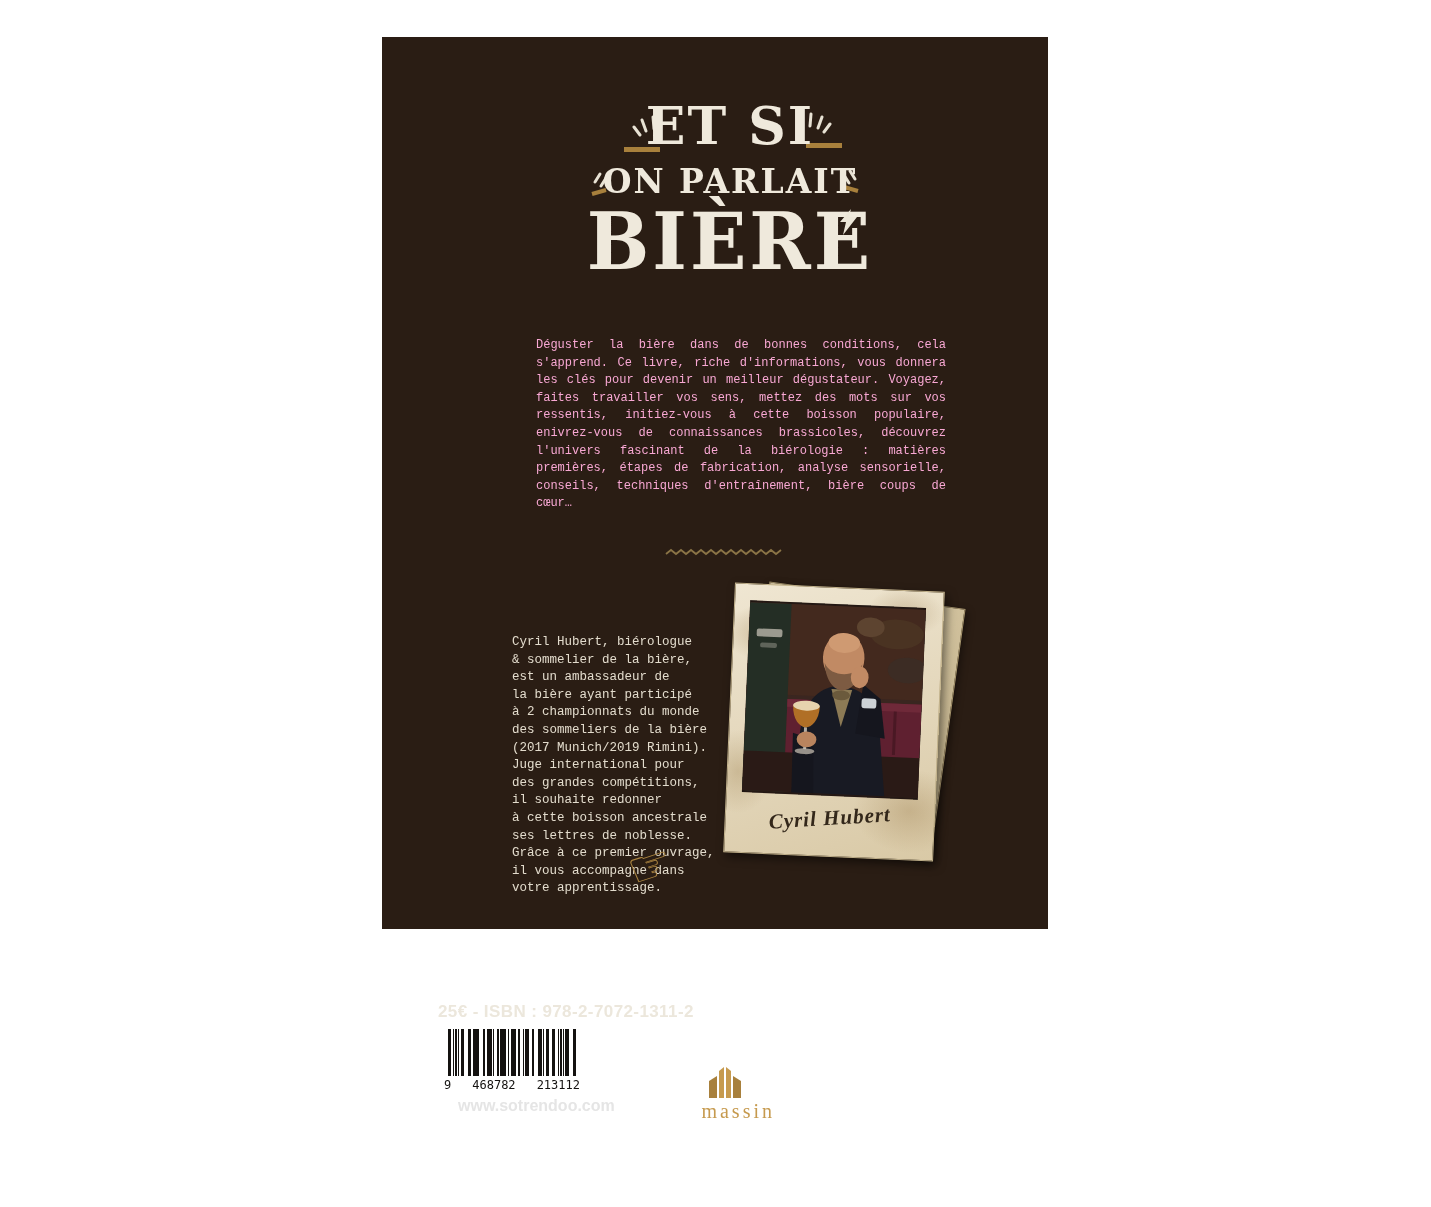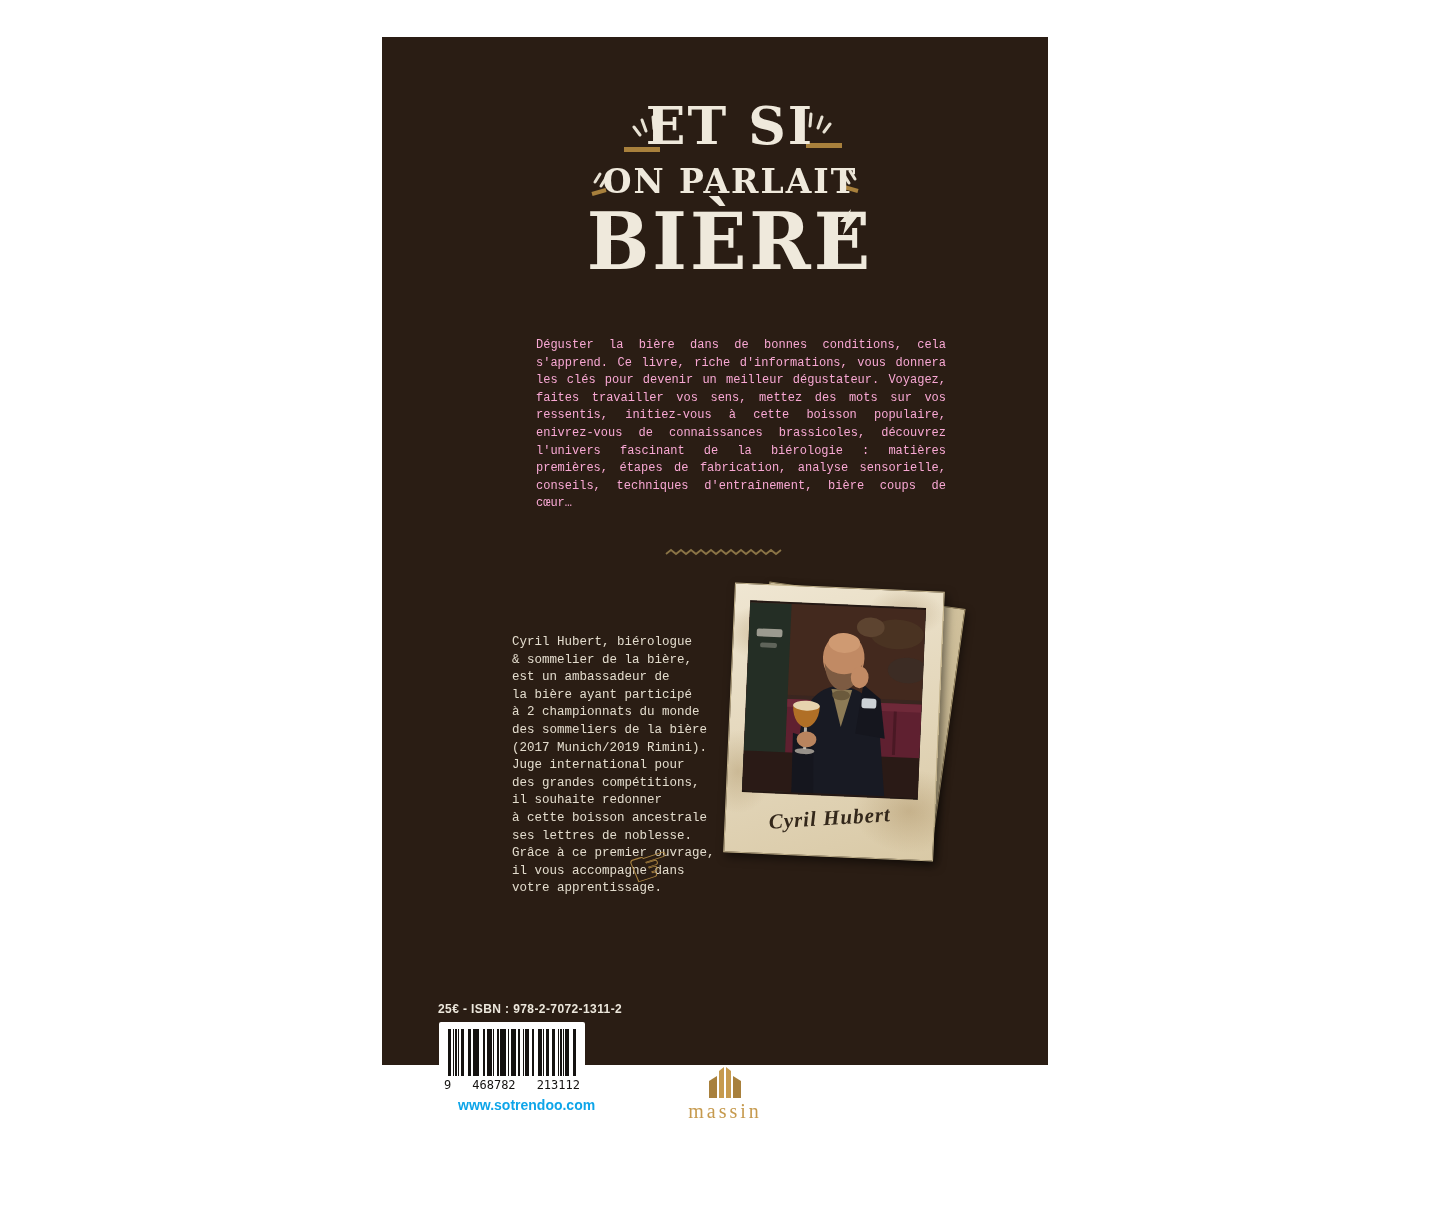--- a/index.html
+++ b/index.html
@@ -1,18 +1,18 @@
 <!DOCTYPE html>
 <html><head>
 <meta charset="utf-8">
 <style>
   html,body{margin:0;padding:0;background:#ffffff;}
   .page{position:relative;width:1431px;height:1207px;background:#ffffff;overflow:hidden;
         font-family:"Liberation Sans",sans-serif;}
-  .cover{position:absolute;left:382px;top:37px;width:666px;height:1028px;background:#2a1d14;}
+  .cover{position:absolute;left:382px;top:37px;width:666px;height:892px;background:#2a1d14;}
 
   
   .title-line{position:absolute;left:0;right:0;text-align:center;color:#efe9dc;
               font-family:"DejaVu Serif",serif;font-weight:bold;white-space:nowrap;}
   .tshift{position:relative;left:15px;display:inline-block;}
   .t1{top:58px;font-size:52px;letter-spacing:2px;}
   .t2{top:125px;font-size:33px;letter-spacing:2px;}
   .t3{top:158px;font-size:74px;letter-spacing:3px;}
   .t3 .tshift{transform:scaleY(1.07);transform-origin:top center;}
   .orn{position:absolute;}
@@ -47,34 +47,34 @@
          background:#30201a;overflow:hidden;box-shadow:inset 0 0 8px rgba(0,0,0,.6);}
   .signature{position:absolute;left:0;right:0;top:218px;text-align:center;
              font-family:"Liberation Serif",serif;font-style:italic;font-weight:bold;
              font-size:21px;color:#33271a;transform:rotate(-6deg);letter-spacing:1px;}
 
   
   .hand{position:absolute;left:246px;top:804px;font-size:50px;line-height:1;color:#a8823f;
         transform:rotate(-18deg);font-family:"DejaVu Sans",sans-serif;}
 
   
-  .isbn{position:absolute;left:56px;top:965px;font-weight:bold;font-size:12px;
+  .isbn{position:absolute;left:56px;top:965px;font-weight:bold;font-size:17px;
         letter-spacing:.4px;color:#ece7dc;}
   .barcode{position:absolute;left:57px;top:985px;width:146px;height:74px;background:#ffffff;
            border-radius:2px;}
   .bars{position:absolute;left:9px;right:9px;top:7px;height:47px;
         background-image:
           repeating-linear-gradient(90deg,#141210 0 2px,transparent 2px 7px),
           repeating-linear-gradient(90deg,#141210 0 1px,transparent 1px 5px),
           repeating-linear-gradient(90deg,#141210 0 3px,transparent 3px 13px);}
   .bcd{position:absolute;left:5px;right:5px;bottom:4px;display:flex;
        justify-content:space-between;font-family:"DejaVu Sans Mono",monospace;
        font-size:12px;color:#141210;background:#ffffff;line-height:14px;}
-  .web{position:absolute;left:76px;top:1060px;font-weight:bold;font-size:14px;color:#0ea5e9;}
-  .pub{position:absolute;left:293px;top:1027px;width:100px;text-align:center;}
+  .web{position:absolute;left:76px;top:1060px;font-weight:bold;font-size:16px;color:#e5e5e5;}
+  .pub{position:absolute;left:293px;top:1027px;width:100px;text-align:right;}
   .pub svg{display:block;margin:0 auto;}
   .pub-name{font-family:"Liberation Serif",serif;font-size:20px;color:#c69a4e;
             letter-spacing:3px;line-height:1;margin-top:1px;}
 </style>
 </head>
 <body>
 
 <div class="page">
   <div class="cover">
 

